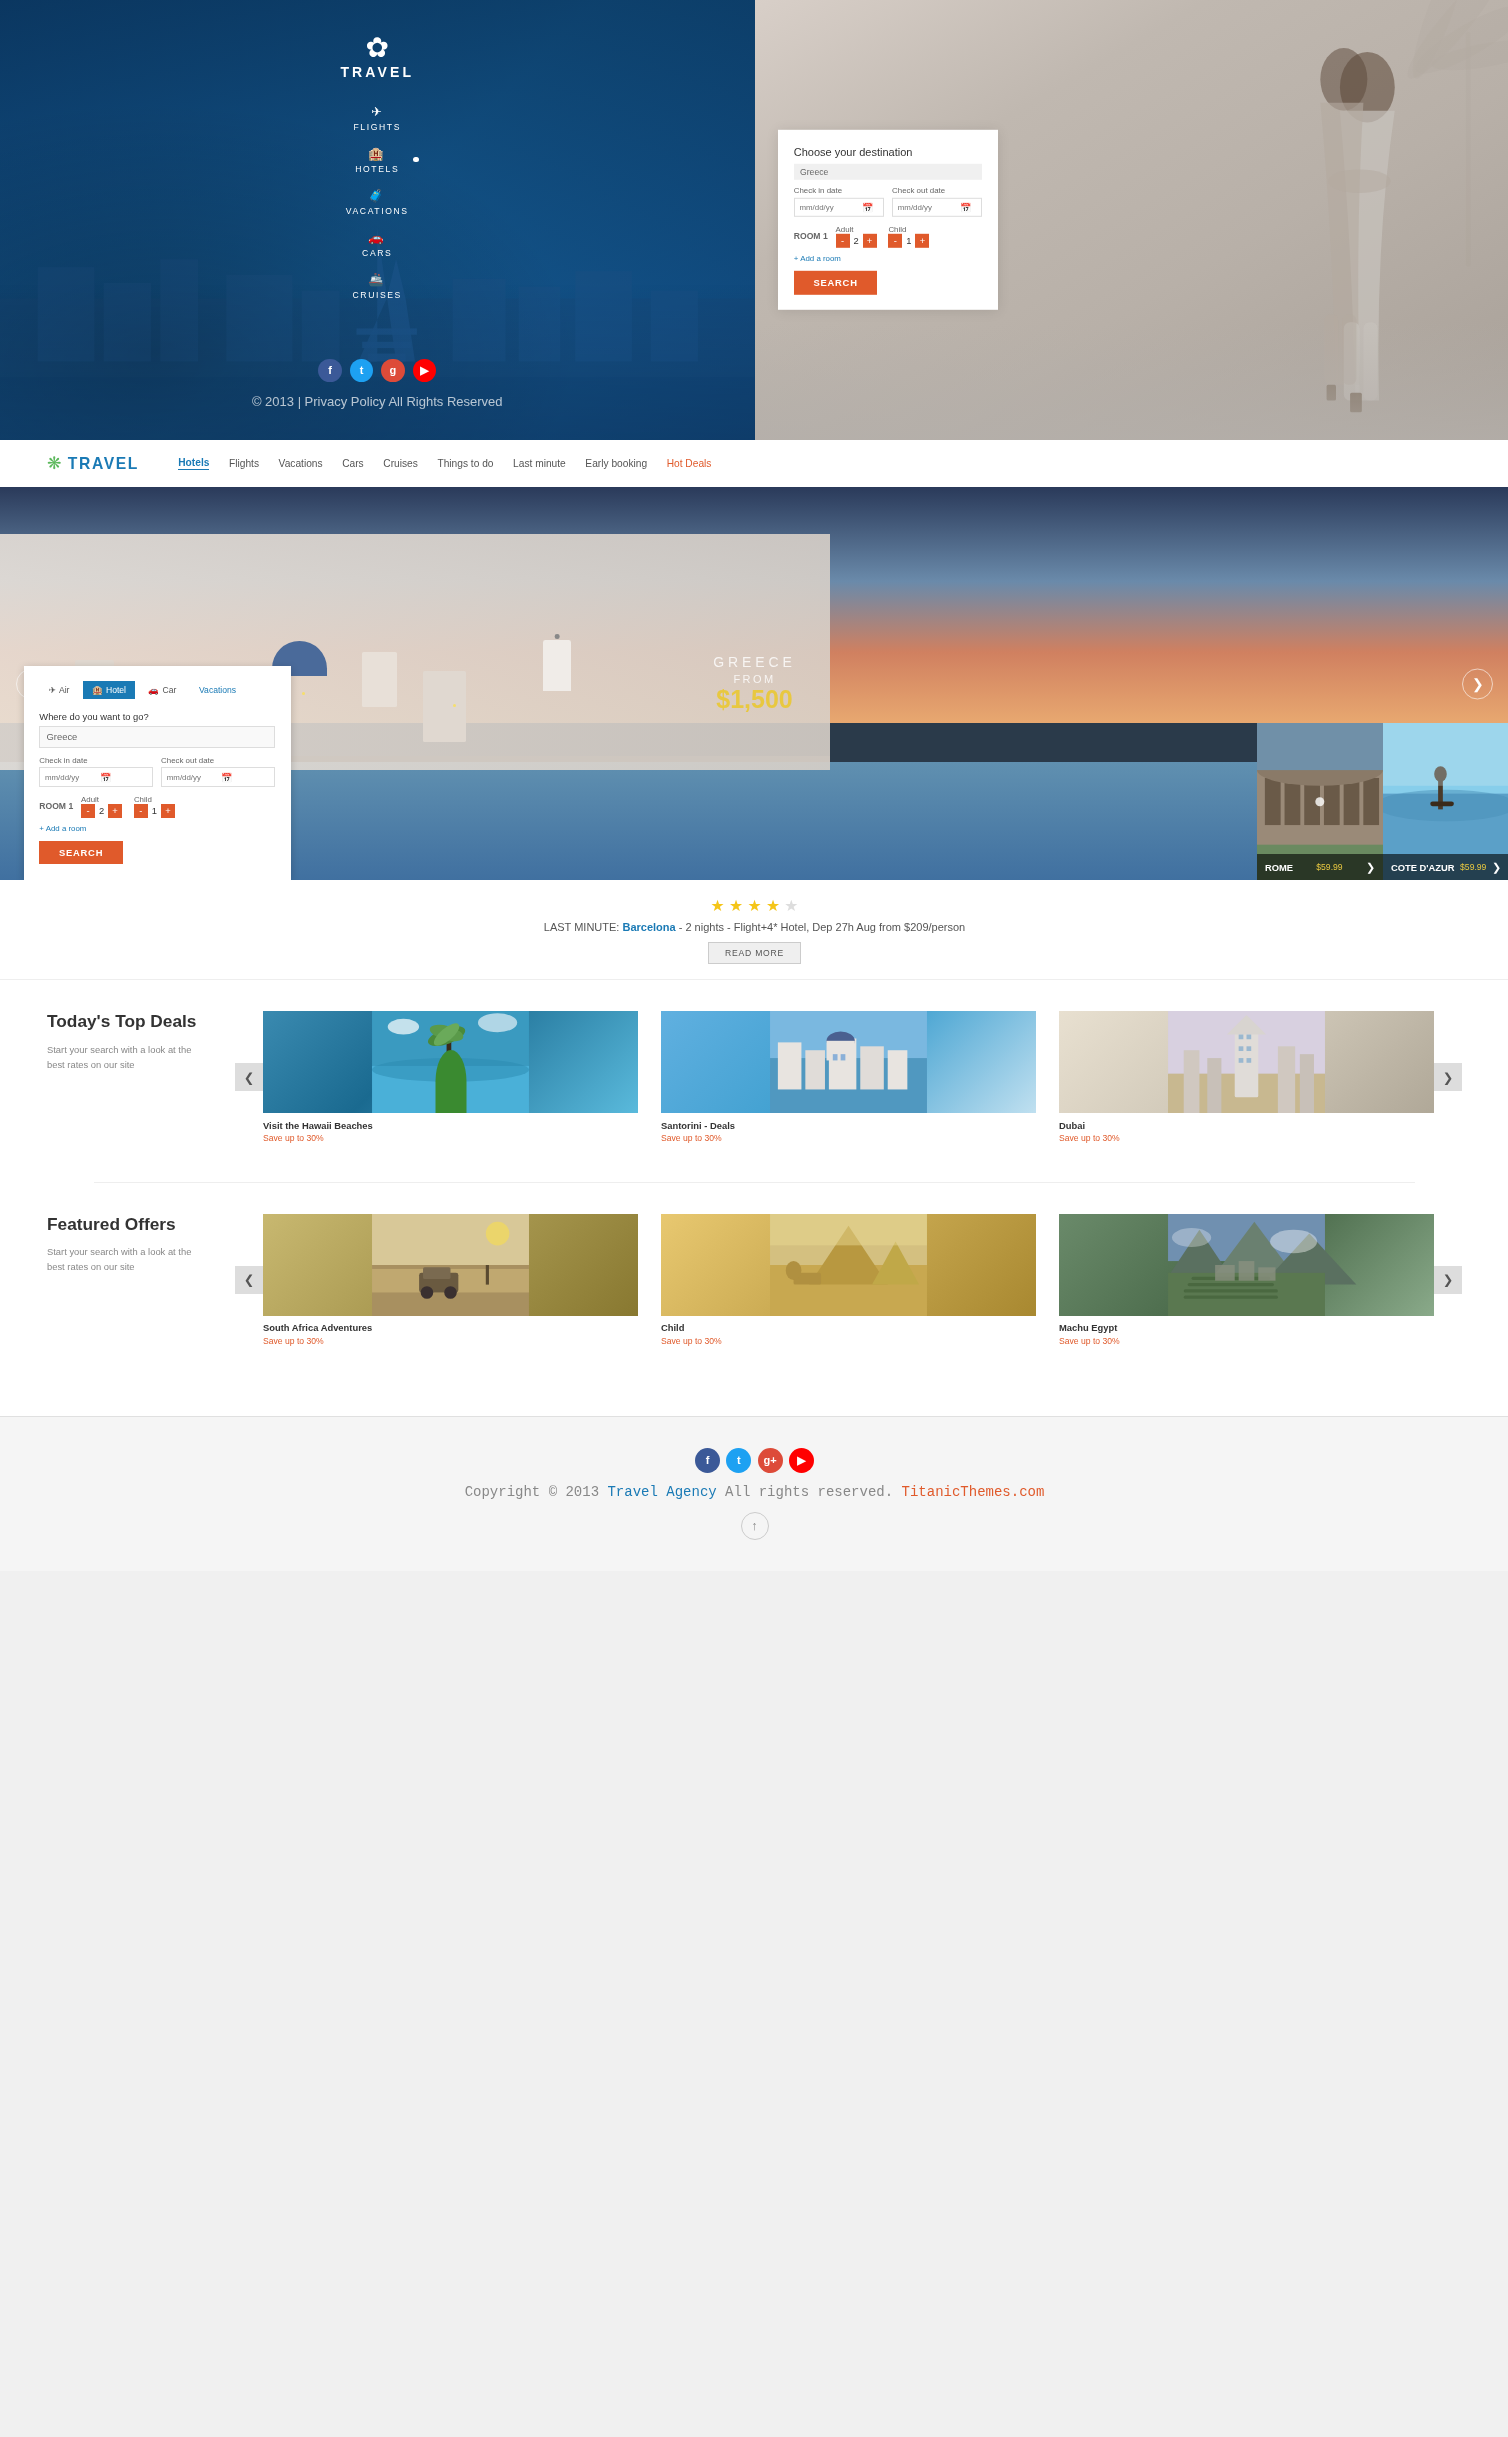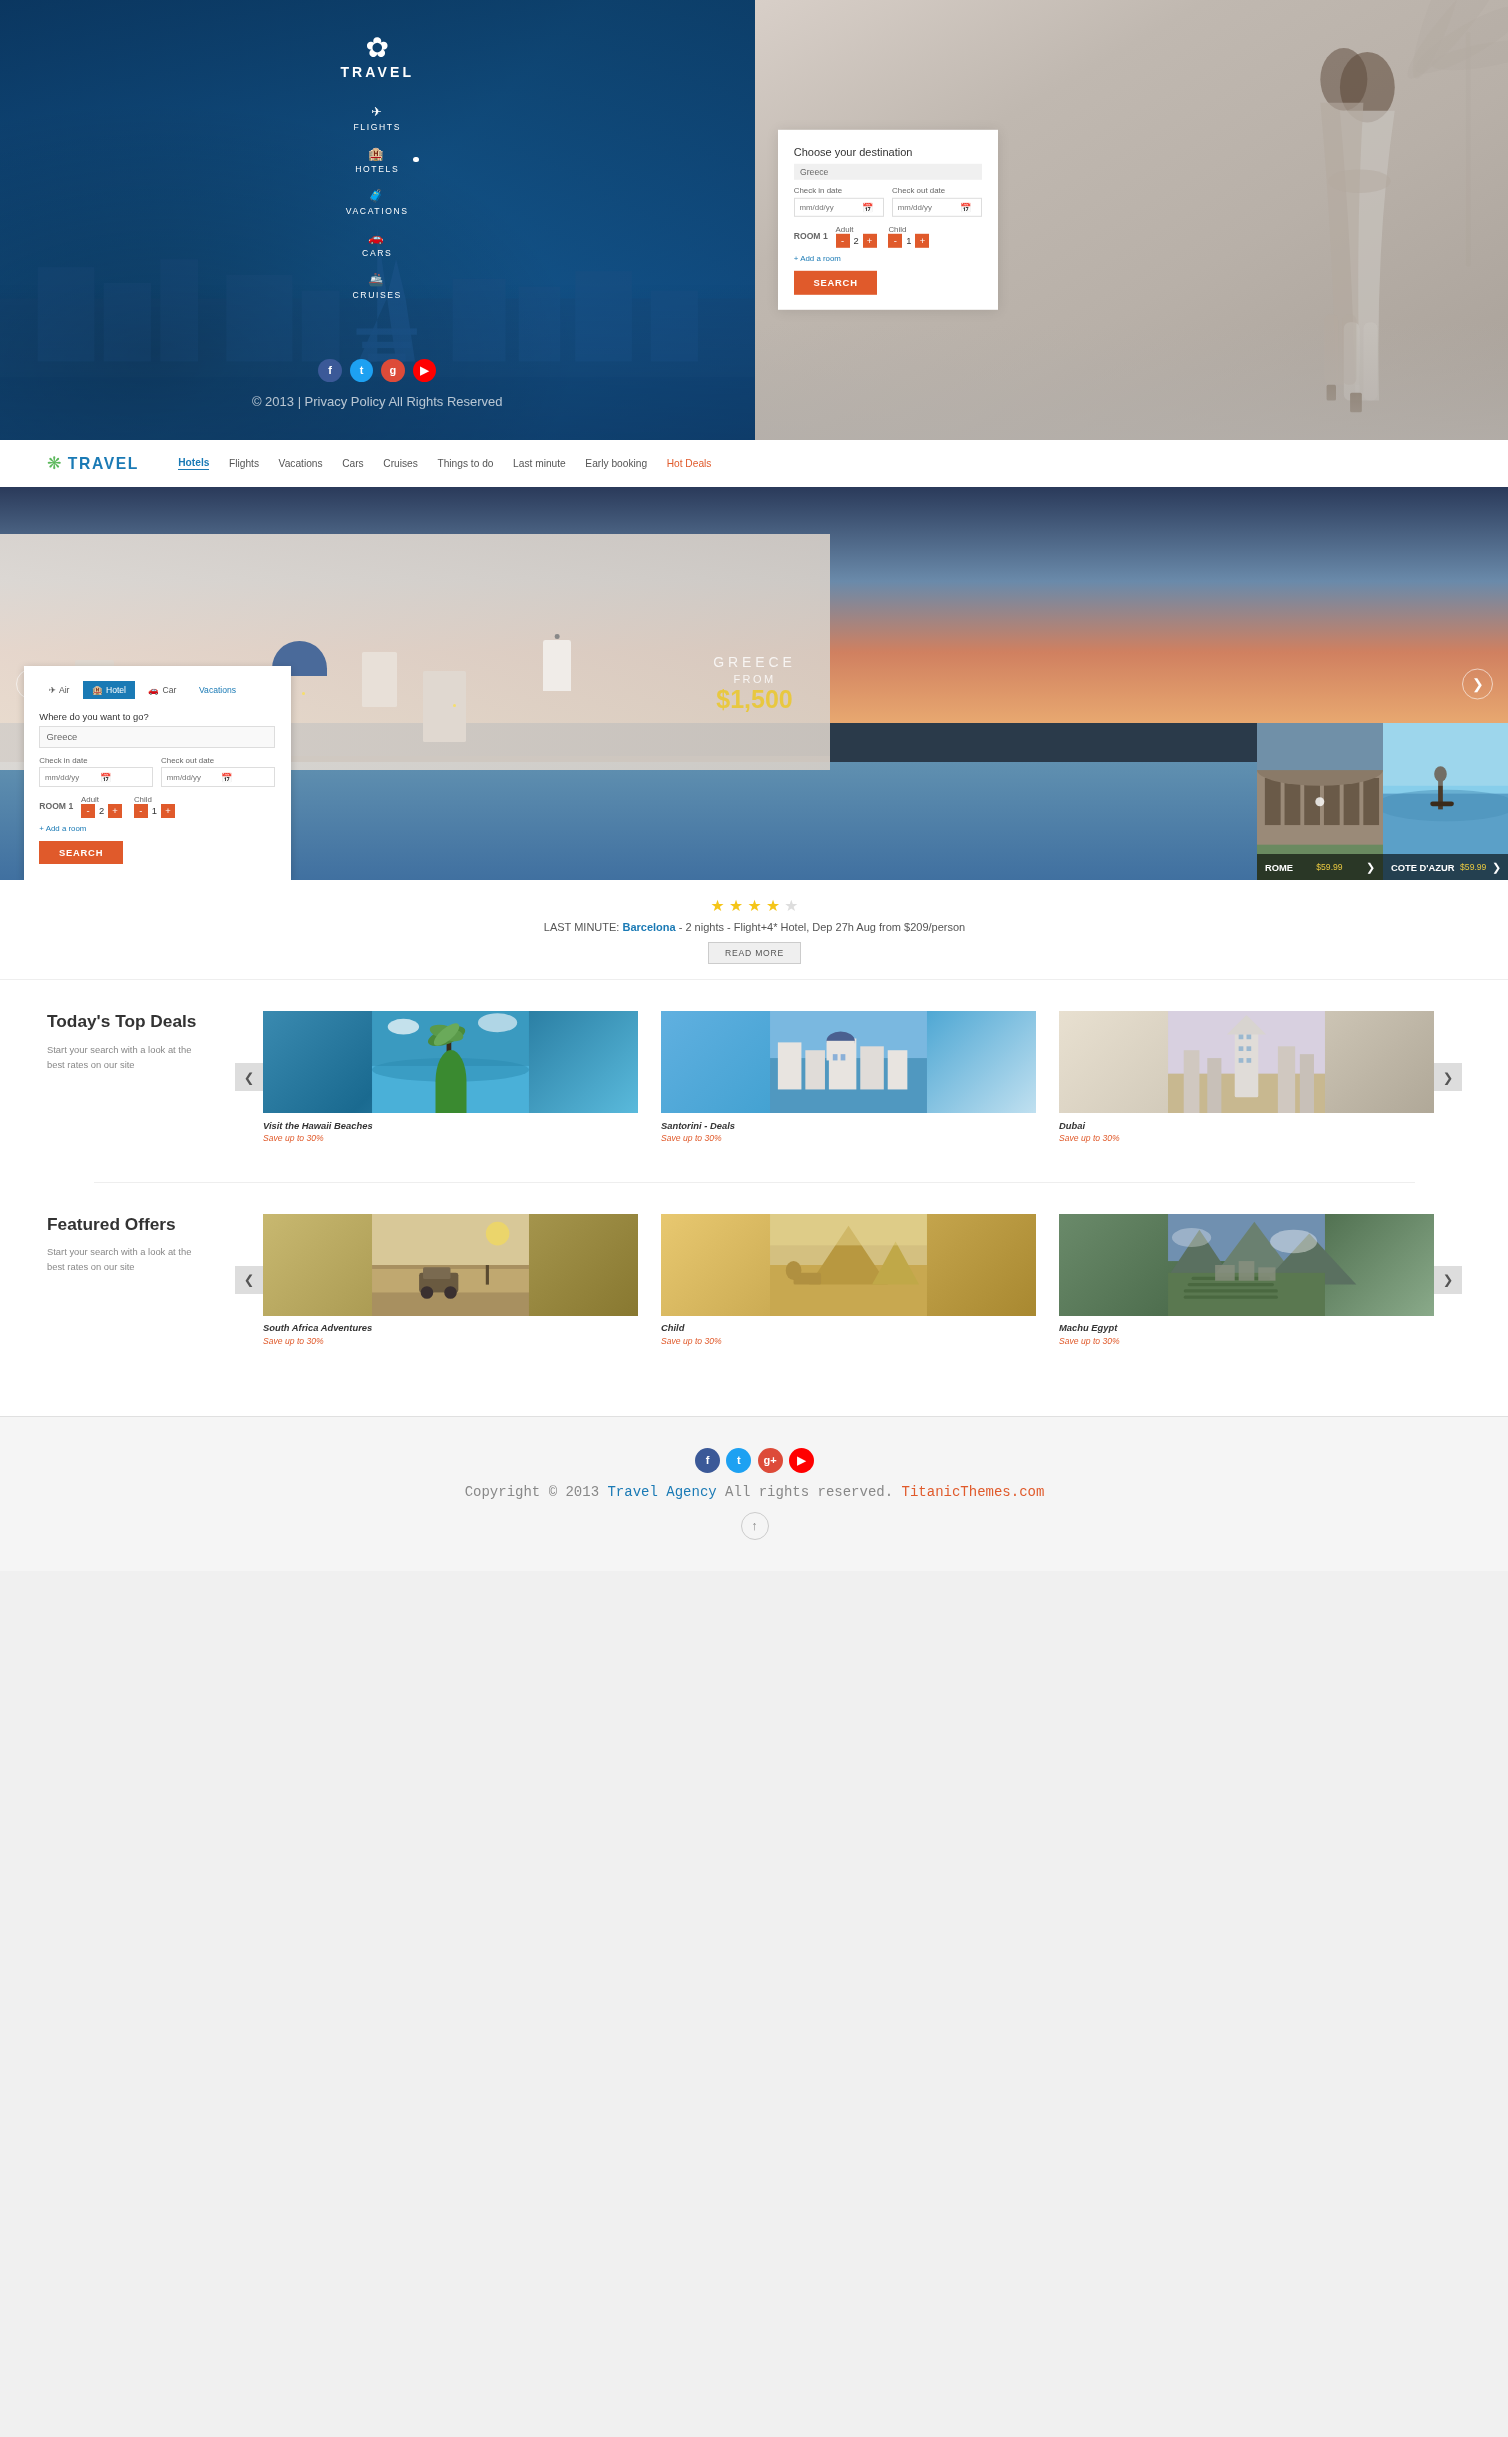--- a/index.html
+++ b/index.html
@@ -453,21 +453,20 @@
       cursor: pointer;
       font-size: 12.6px;
       color: #555;
       flex-shrink: 0;
     }
     .deals-cards {
       display: flex;
       gap: 23px;
       flex: 1;
       overflow: hidden;
-      font-style: italic;
     }
     .deal-card {
       flex: 1;
       position: relative;
     }
     .deal-card-img {
       width: 100%;
       height: 102px;
       margin-bottom: 6.3px;
     }

